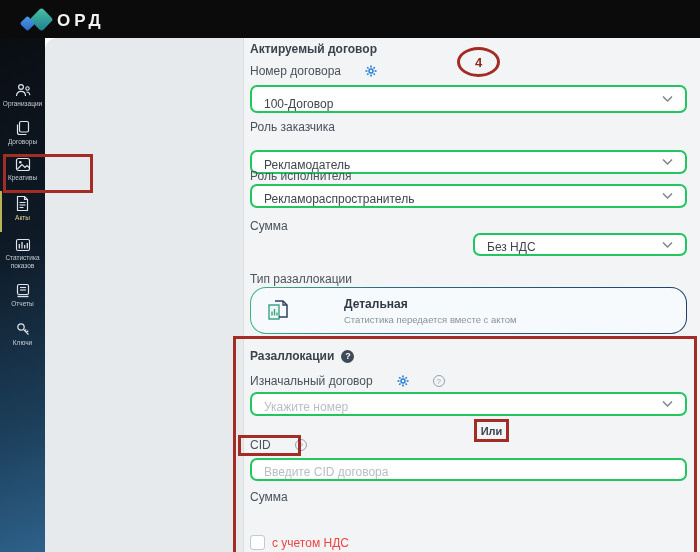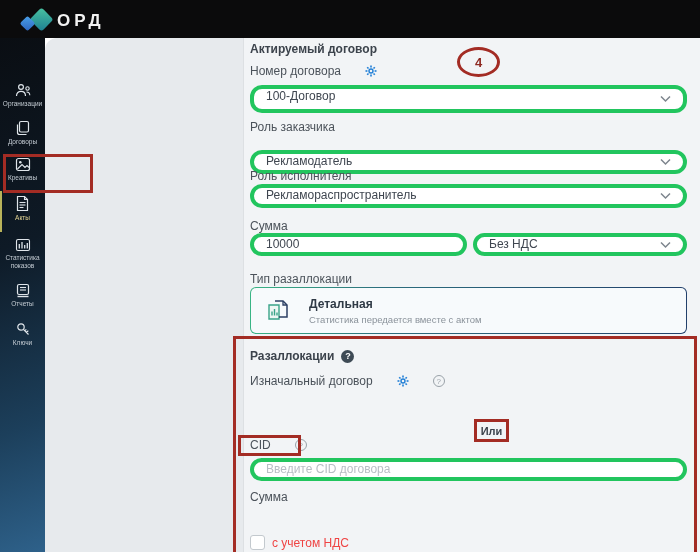--- a/index.html
+++ b/index.html
@@ -30,32 +30,32 @@
 
   
   .content-bg { position:absolute; left:45px; top:38px; width:655px; height:514px;
     background:#e7eaed; border-top-left-radius:12px; }
   .form-bg { position:absolute; left:243px; top:38px; width:457px; height:514px;
     background:#f2f4f6; border-left:1px solid #dde0e3; }
 
   
   .h-title { position:absolute; font-size:12px; font-weight:bold; color:#3c434c; }
   .f-label { position:absolute; font-size:12px; color:#4b525a; display:flex; align-items:center; gap:24px; }
-  .select, .input { position:absolute; background:#fff; border:4px solid #22c55e;
-    border-radius:12px; display:flex; align-items:flex-start; padding:0 12px;
+  .select, .input { position:absolute; background:#fff; border:2px solid #22c55e;
+    border-radius:7px; display:flex; align-items:flex-end; padding:0 12px;
     font-size:12px; color:#3f4650; cursor:pointer; }
   .placeholder { color:#b8bec5; }
   .chev { position:absolute; right:12px; top:50%; transform:translateY(-50%); }
 
   
   .type-card { position:absolute; left:250px; top:287px; width:437px; height:47px;
-    border-radius:6px; border:1.5px solid transparent;
+    border-radius:16px; border:1.5px solid transparent;
     background:linear-gradient(#f7fafc,#f7fafc) padding-box,
                linear-gradient(90deg,#3ab585 0%,#2c6e7e 30%,#22406b 100%) border-box;
-    display:flex; align-items:center; cursor:pointer; }
+    display:flex; align-items:center; cursor:pointer;gap:35px; }
   .card-icon { margin-left:13px; }
   .card-texts { margin-left:17px; }
   .card-title { font-size:12px; font-weight:bold; color:#2f3a46; }
   .card-sub { font-size:9.5px; color:#8a929a; margin-top:3px; }
 
   
   .q-filled { display:inline-flex; width:13px; height:13px; border-radius:50%;
     background:#3e4a55; color:#fff; font-size:9px; align-items:center;
     justify-content:center; font-weight:bold; }
   .q-outline { display:inline-flex; width:12px; height:12px; border-radius:50%;
@@ -201,23 +201,20 @@
   <div class="select" style="left:250px; top:184px; width:437px; height:24px;">
     <span>Рекламораспространитель</span>
     <svg class="chev" width="11" height="7" viewBox="0 0 11 7">
       <path d="M1 1 L5.5 5.5 L10 1" fill="none" stroke="#7d858d" stroke-width="1.5"></path>
     </svg>
   </div>
 
   <div class="f-label" style="left:250px; top:219px;">
     <span>Сумма</span>
   </div>
-  <div class="input" style="left:250px; top:233px; width:217px; height:23px;">
-    <span>10000</span>
-  </div>
   <div class="select" style="left:473px; top:233px; width:214px; height:23px;">
     <span>Без НДС</span>
     <svg class="chev" width="11" height="7" viewBox="0 0 11 7">
       <path d="M1 1 L5.5 5.5 L10 1" fill="none" stroke="#7d858d" stroke-width="1.5"></path>
     </svg>
   </div>
 
   <div class="f-label" style="left:250px; top:272px;">
     <span>Тип разаллокации</span>
   </div>
@@ -251,20 +248,26 @@
         <line x1="0.5" y1="6" x2="2.4" y2="6"></line>
           <line x1="9.6" y1="6" x2="11.5" y2="6"></line>
         <line x1="2.2" y1="2.2" x2="3.5" y2="3.5"></line>
           <line x1="8.5" y1="8.5" x2="9.8" y2="9.8"></line>
         <line x1="9.8" y1="2.2" x2="8.5" y2="3.5"></line>
           <line x1="3.5" y1="8.5" x2="2.2" y2="9.8"></line>
       </g>
     </svg>
     <span class="q-outline">?</span>
   </div>
+  <div class="select" style="left:250px; top:392px; width:437px; height:24px;">
+    <span class="placeholder">Укажите номер</span>
+    <svg class="chev" width="11" height="7" viewBox="0 0 11 7">
+      <path d="M1 1 L5.5 5.5 L10 1" fill="none" stroke="#7d858d" stroke-width="1.5"></path>
+    </svg>
+  </div>
 
   <div class="f-label" style="left:250px; top:438px;">
     <span>CID</span>
     <span class="q-outline">?</span>
   </div>
   <div class="input" style="left:250px; top:458px; width:437px; height:23px;">
     <span class="placeholder">Введите CID договора</span>
   </div>
 
   <div class="f-label" style="left:250px; top:490px;">

